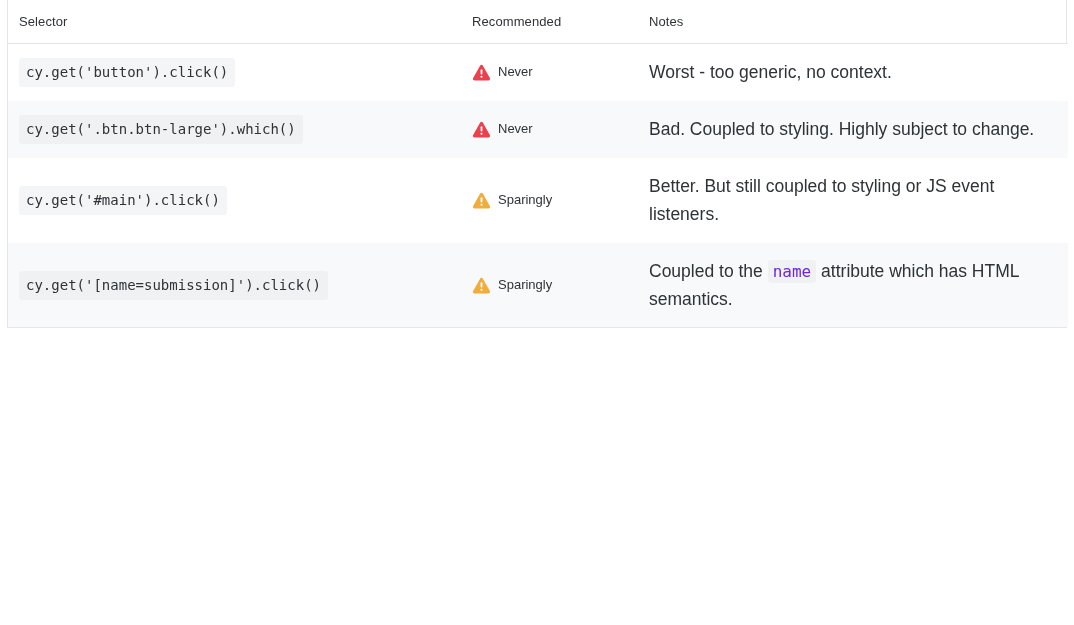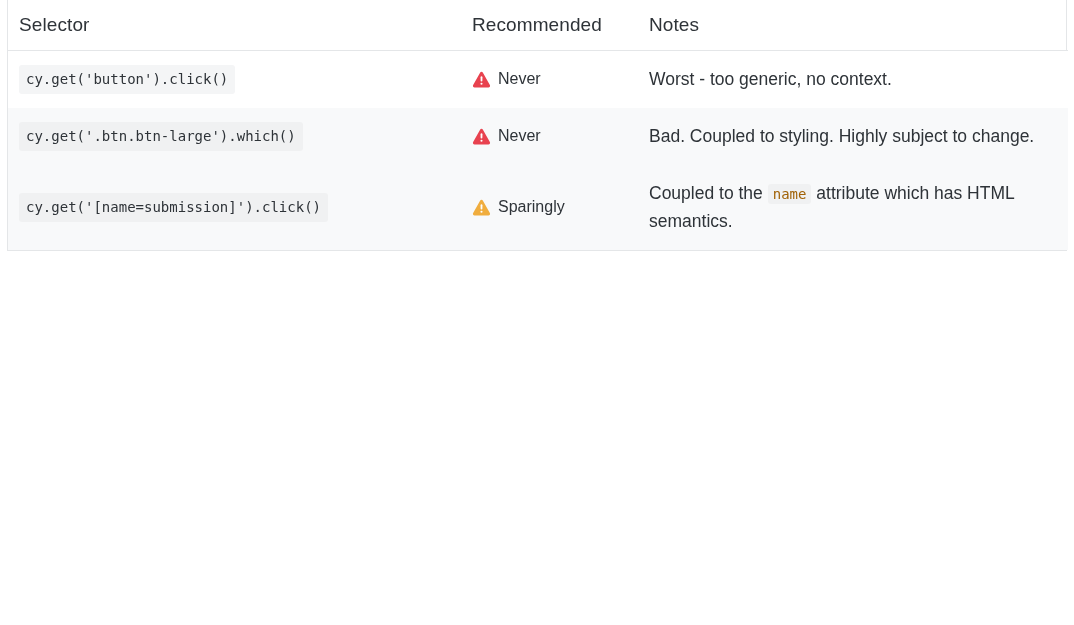--- a/index.html
+++ b/index.html
@@ -35,21 +35,21 @@
 
   
   col.c-sel   { width: 456px; }
   col.c-rec   { width: 176px; }
   col.c-notes { width: 428px; }
 
   
   thead th {
     text-align: left;
     font-weight: 400;
-    font-size: 19px;
+    font-size: 13px;
     color: #2e3338;
     padding: 14px 0 14px 0;
     border-bottom: 1px solid #e4e6e8;
     vertical-align: middle;
     letter-spacing: 0.1px;
   }
   thead th.h-sel   { padding-left: 11px; }
   thead th.h-rec   { padding-left: 8px; margin-top: 44px; }
   thead th.h-notes { padding-left: 9px; }
 
@@ -81,41 +81,41 @@
   tbody tr.alt code.chip { background: #f0f1f2; }
 
   
   .rec {
     display: flex;
     align-items: center;
     gap: 7px;
     white-space: nowrap;
   }
   .rec-label {
-    font-size: 16px;
+    font-size: 13px;
     color: #2e3338;
     line-height: 1.3;
   }
   .rec-icon {
     flex: 0 0 auto;
     width: 19px;
     height: 19px;
     display: block;
   }
 
   
   .notes {
     font-size: 17.5px;
     line-height: 1.62;
     color: #2e3338;
   }
   code.inline-chip {
     font-family: "DejaVu Sans Mono", "Liberation Mono", monospace;
-    font-size: 14px;
-    color: #a16207;
+    font-size: 16px;
+    color: #6d28d9;
     background: #f0f1f2;
     border-radius: 3px;
     padding: 2px 5px;
     white-space: nowrap;
   }
 </style>
 </head>
 <body>
 
 <div class="table-wrap">
@@ -158,20 +158,36 @@
                 <rect x="9.05" y="6.6" width="1.9" height="5.4" rx="0.95" fill="#ffffff"></rect>
                 <circle cx="10" cy="14.5" r="1.1" fill="#ffffff"></circle>
               </svg>
               <span class="rec-label">Never</span>
             </div>
           </td>
           <td class="t-notes">
             <div class="notes">Bad. Coupled to styling. Highly subject to change.</div>
           </td>
         </tr>
+        <tr>
+          <td class="t-sel"><code class="chip">cy.get('#main').click()</code></td>
+          <td class="t-rec">
+            <div class="rec">
+              <svg class="rec-icon" viewBox="0 0 20 20">
+                <path d="M10 1.9c.62 0 1.2.33 1.5.87l7.3 13.1c.3.54.3 1.2-.01 1.73-.31.53-.88.85-1.49.85H2.7c-.61 0-1.18-.32-1.49-.85a1.73 1.73 0 0 1-.01-1.73L8.5 2.77A1.73 1.73 0 0 1 10 1.9z" fill="#f0ad3e"></path>
+                <rect x="9.05" y="6.6" width="1.9" height="5.4" rx="0.95" fill="#ffffff"></rect>
+                <circle cx="10" cy="14.5" r="1.1" fill="#ffffff"></circle>
+              </svg>
+              <span class="rec-label">Sparingly</span>
+            </div>
+          </td>
+          <td class="t-notes">
+            <div class="notes">Better. But still coupled to styling or JS event listeners.</div>
+          </td>
+        </tr>
         <tr class="alt">
           <td class="t-sel"><code class="chip">cy.get('[name=submission]').click()</code></td>
           <td class="t-rec">
             <div class="rec">
               <svg class="rec-icon" viewBox="0 0 20 20">
                 <path d="M10 1.9c.62 0 1.2.33 1.5.87l7.3 13.1c.3.54.3 1.2-.01 1.73-.31.53-.88.85-1.49.85H2.7c-.61 0-1.18-.32-1.49-.85a1.73 1.73 0 0 1-.01-1.73L8.5 2.77A1.73 1.73 0 0 1 10 1.9z" fill="#f0ad3e"></path>
                 <rect x="9.05" y="6.6" width="1.9" height="5.4" rx="0.95" fill="#ffffff"></rect>
                 <circle cx="10" cy="14.5" r="1.1" fill="#ffffff"></circle>
               </svg>
               <span class="rec-label">Sparingly</span>

